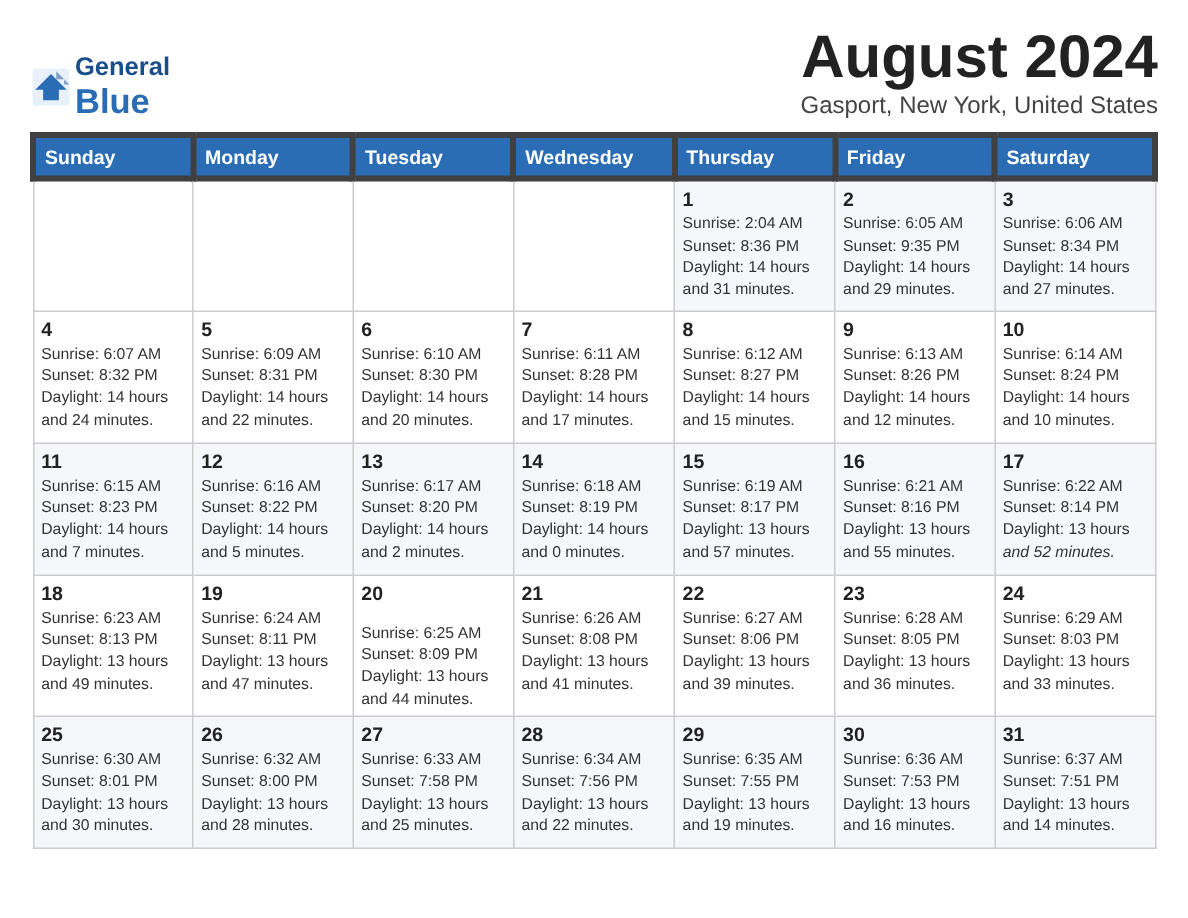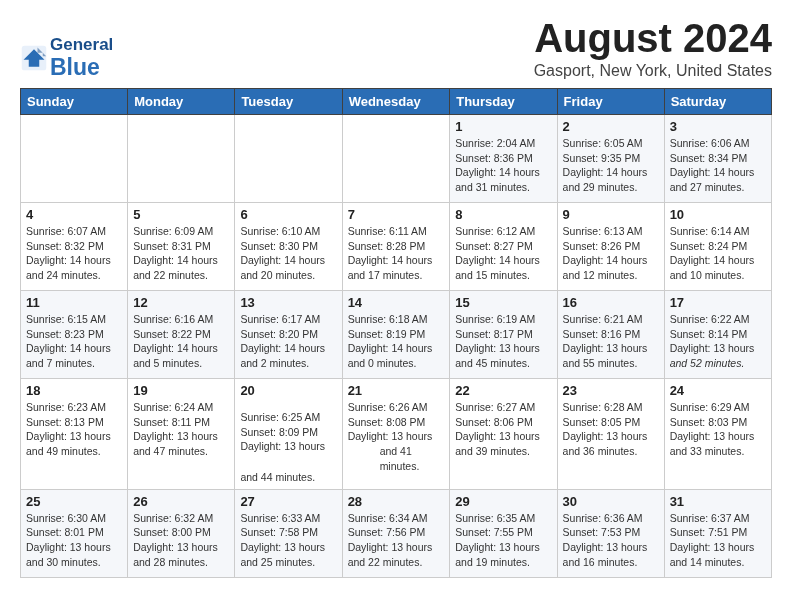--- a/index.html
+++ b/index.html
@@ -45,21 +45,21 @@
       border-collapse: collapse;
       font-size: 11px;
     }
     .calendar thead th {
       background: #2a6db5;
       color: #fff;
       padding: 5px 6px;
       text-align: left;
       font-size: 13px;
       font-weight: bold;
-      border: 1px solid #404040;
+      border: 4px solid #404040;
     }
     .calendar tbody td {
       border: 1px solid #ccc;
       vertical-align: top;
       padding: 4px 5px;
       height: 88px;
       width: 108px;
       background: #fff;
     }
     .calendar tbody tr:nth-child(odd) td {
@@ -252,21 +252,21 @@
             <span style="display: block;">Daylight: 14 hours</span>
             <span style="display: block;">and 0 minutes.</span>
           </div>
         </td>
         <td>
           <span class="day-num">15</span>
           <div class="day-detail">
             <span style="display: block;">Sunrise: 6:19 AM</span>
             <span style="display: block;">Sunset: 8:17 PM</span>
             <span style="display: block;">Daylight: 13 hours</span>
-            <span style="display: block;">and 45 minutes.</span>
+            <span style="display: block;">and 57 minutes.</span>
           </div>
         </td>
         <td>
           <span class="day-num">16</span>
           <div class="day-detail">
             <span style="display: block;">Sunrise: 6:21 AM</span>
             <span style="display: block;">Sunset: 8:16 PM</span>
             <span style="display: block;">Daylight: 13 hours</span>
             <span style="display: block;">and 55 minutes.</span>
           </div>
@@ -299,30 +299,30 @@
             <span style="display: block;">Daylight: 13 hours</span>
             <span style="display: block;">and 47 minutes.</span>
           </div>
         </td>
         <td>
           <span class="day-num">20</span>
           <div class="day-detail">
             <span style="display: block; margin-top: 12px;">Sunrise: 6:25 AM</span>
             <span style="display: block;">Sunset: 8:09 PM</span>
             <span style="display: block;">Daylight: 13 hours</span>
-            <span style="display: block; margin-top: 16px;">and 44 minutes.</span>
+            <span style="display: block;">and 44 minutes.</span>
           </div>
         </td>
         <td>
           <span class="day-num">21</span>
           <div class="day-detail">
             <span style="display: block;">Sunrise: 6:26 AM</span>
             <span style="display: block;">Sunset: 8:08 PM</span>
             <span style="display: block;">Daylight: 13 hours</span>
-            <span style="display: block; margin-left: 32px;">and 41 minutes.</span>
+            <span style="display: block;">and 41 minutes.</span>
           </div>
         </td>
         <td>
           <span class="day-num">22</span>
           <div class="day-detail">
             <span style="display: block;">Sunrise: 6:27 AM</span>
             <span style="display: block;">Sunset: 8:06 PM</span>
             <span style="display: block;">Daylight: 13 hours</span>
             <span style="display: block;">and 39 minutes.</span>
           </div>

